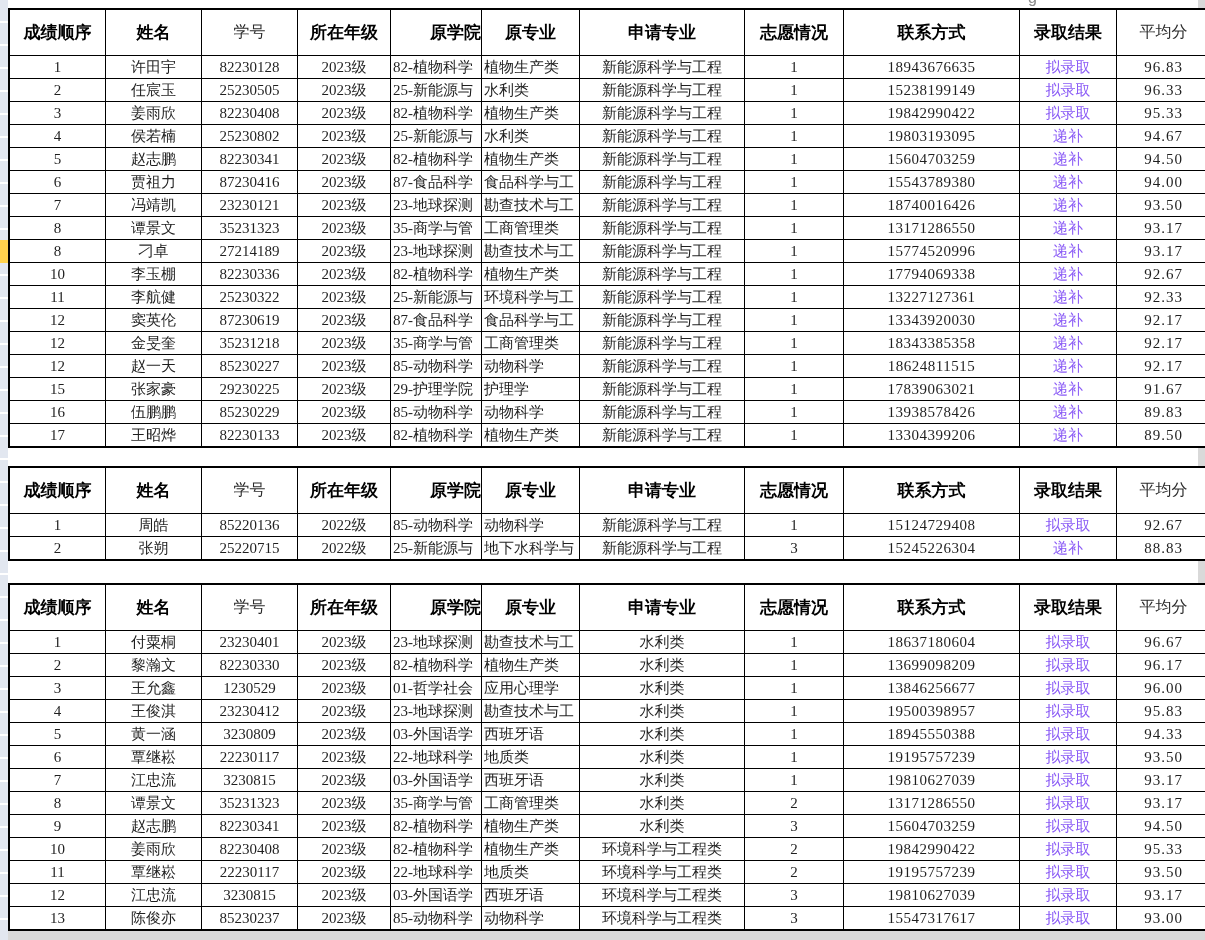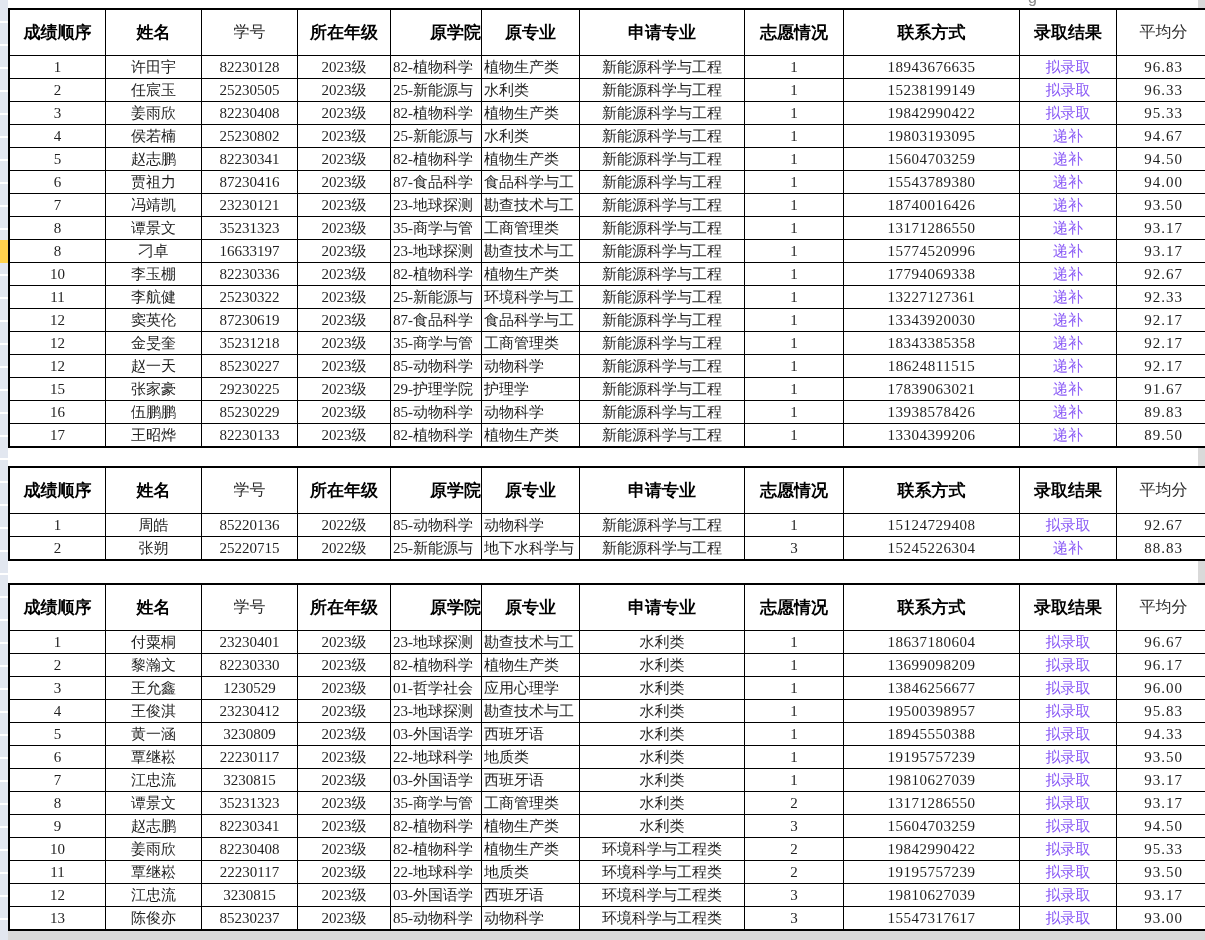--- a/index.html
+++ b/index.html
@@ -184,21 +184,21 @@
           <td>工商管理类</td>
           <td>新能源科学与工程</td>
           <td>1</td>
           <td>13171286550</td>
           <td>递补</td>
           <td>93.17</td>
         </tr>
         <tr>
           <td>8</td>
           <td>刁卓</td>
-          <td>16633197</td>
+          <td>27214189</td>
           <td>2023级</td>
           <td>23-地球探测</td>
           <td>勘查技术与工</td>
           <td>新能源科学与工程</td>
           <td>1</td>
           <td>15774520996</td>
           <td>递补</td>
           <td>93.17</td>
         </tr>
         <tr>

